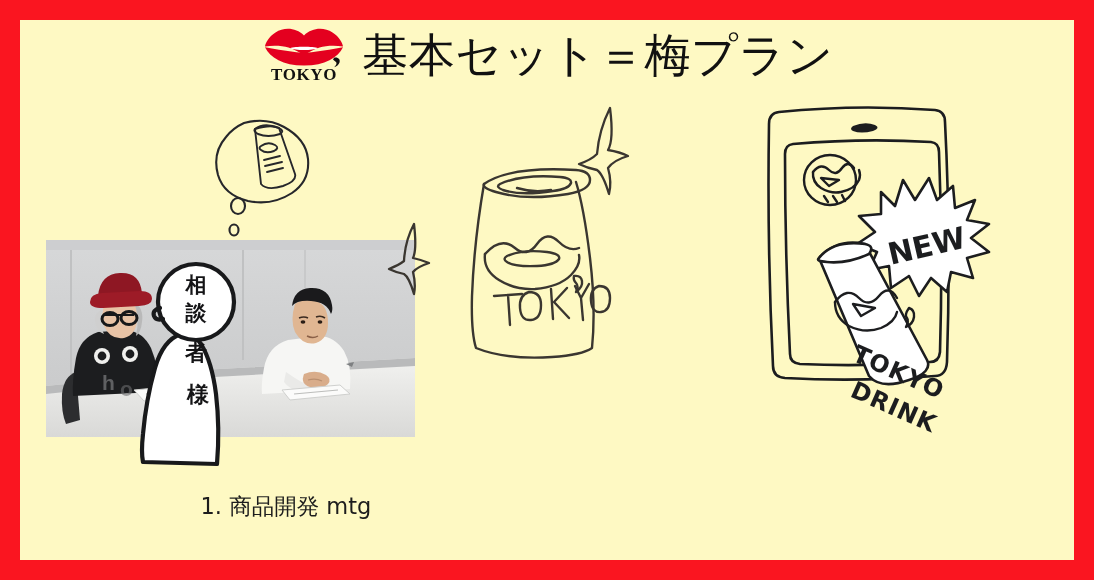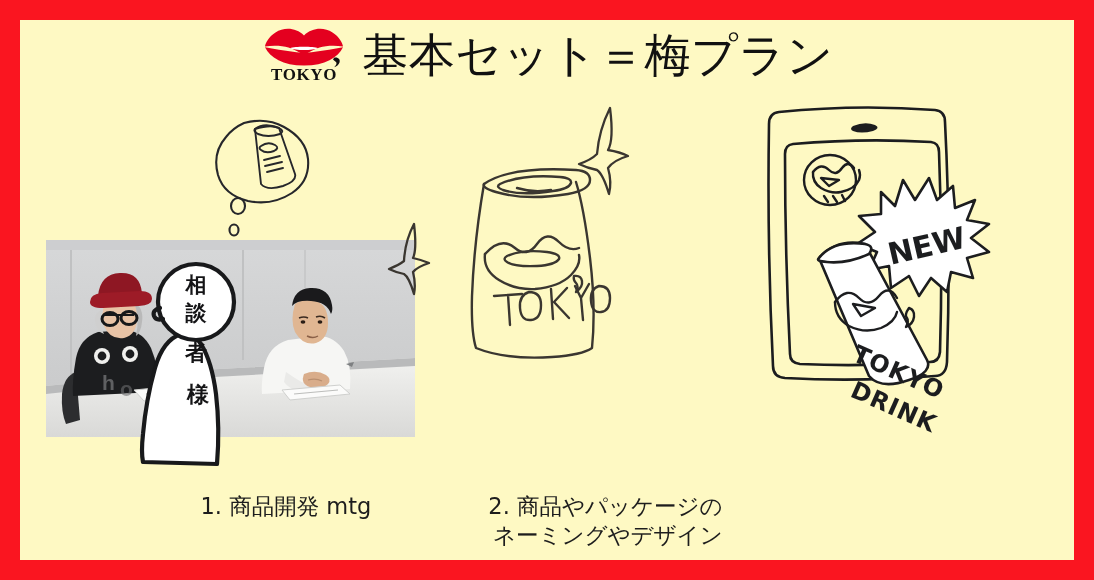--- a/index.html
+++ b/index.html
@@ -262,24 +262,20 @@
             <path d="M239 12 q4 32 -2 42 q12 2 20 6 q-14 4 -20 12 q4 14 1 26
                      q-6 -20 -12 -24 q-10 -2 -18 -6 q12 -4 18 -10 q2 -24 13 -46 Z"></path>
           </g>
           <g fill="none" stroke="#3a3630" stroke-width="2.3" stroke-linecap="round" stroke-linejoin="round">
             <path d="M43 128 q3 26 -1 34 q9 2 16 5 q-12 4 -16 9 q3 12 1 22
                      q-5 -17 -10 -20 q-9 -2 -15 -5 q10 -4 15 -8 q1 -20 10 -37 Z"></path>
           </g>
         </svg>
       </div>
 
-      <div class="panel-caption">
-        <span class="cap-line">2. 商品やパッケージの</span>
-        <span class="cap-line">ネーミングやデザイン</span>
-      </div>
     </div>
 
     <div class="panel">
       <div class="panel-art">
         <svg class="art" width="352" height="370" viewBox="0 0 352 370">
           <g fill="none" stroke="#1c1d1f" stroke-width="2.6" stroke-linecap="round" stroke-linejoin="round">
 
             <path d="M56 16 q78 -8 156 -2 q10 1 10 12 q6 116 2 240 q-1 14 -12 14
                      q-76 6 -150 2 q-12 -1 -12 -12 q-6 -120 -4 -242 q0 -11 10 -12 Z"></path>
 

